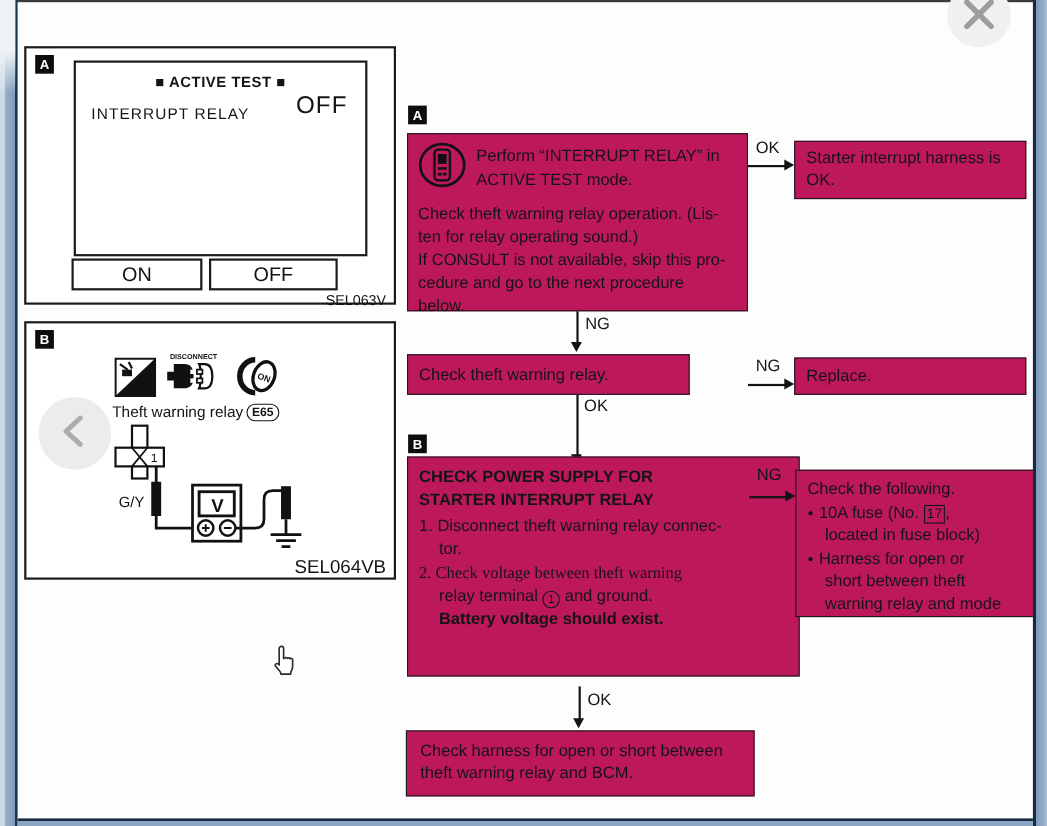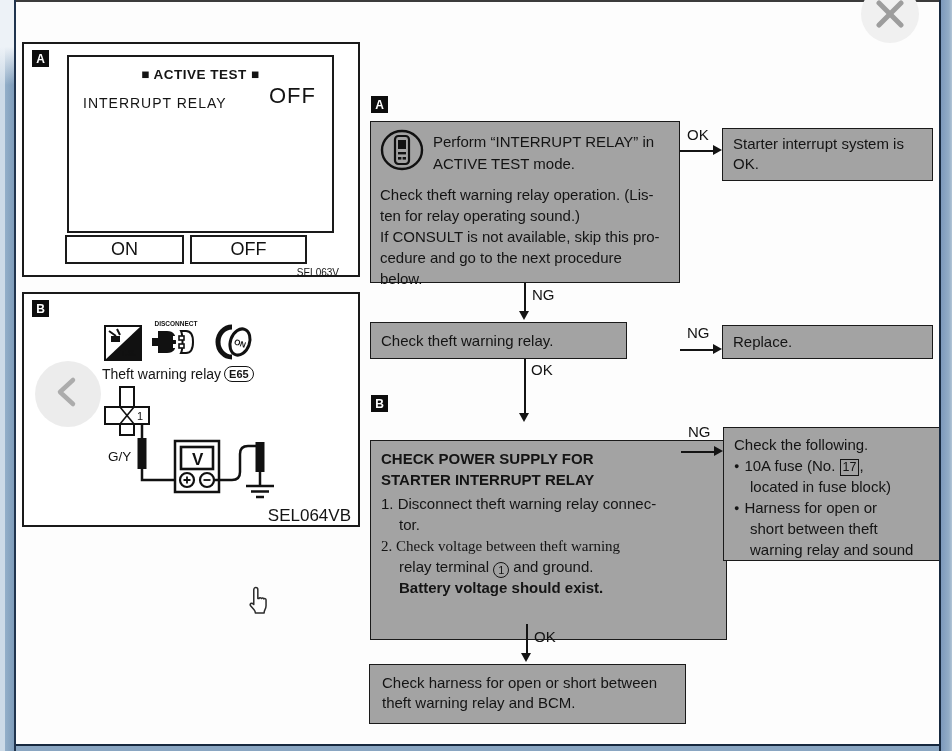--- a/index.html
+++ b/index.html
@@ -14,21 +14,21 @@
   .frame-left-light { position:absolute; left:0; top:0; width:14px; height:85px; z-index:3;
     background:linear-gradient(to bottom,#edf2f7 55%,rgba(237,242,247,0)); }
   .frame-right { position:absolute; left:939px; top:0; width:13px; height:751px; z-index:2;
     background:linear-gradient(to right,#17293f 0px,#17293f 2.5px,#7e9abc 2.5px,#93adc7 10px,#b3c5d6 13px); }
   .frame-bottom { position:absolute; left:16px; top:744px; width:923px; height:7px; z-index:2;
     background:linear-gradient(to bottom,#17293f 0px,#17293f 2.5px,#8aa6c2 2.5px); }
 
   
   .abs { position:absolute; }
   .box { position:absolute; border:2px solid #1a1a1a; background:#fff; }
-  .thinbox { position:absolute; border:1.7px solid #1a1a1a; background:#a3a3a3; }
+  .thinbox { position:absolute; border:1.7px solid #1a1a1a; background:#be185d; }
   .step-label { position:absolute; width:17px; height:17px; background:#0d0d0d; color:#fff;
     font-weight:bold; font-size:12px; display:flex; align-items:center; justify-content:center; z-index:4; }
   .t { position:absolute; font-size:15px; line-height:20px; white-space:nowrap; color:#141414; }
   .bold { font-weight:bold; }
   .hline { position:absolute; height:1.7px; background:#141414; }
   .vline { position:absolute; width:1.7px; background:#141414; }
   .arrow-right { position:absolute; width:0; height:0;
     border-top:5.5px solid transparent; border-bottom:5.5px solid transparent; border-left:9.5px solid #141414; }
   .arrow-down { position:absolute; width:0; height:0;
     border-left:5.5px solid transparent; border-right:5.5px solid transparent; border-top:9.5px solid #141414; }
@@ -90,21 +90,21 @@
 
     <div class="box" style="left:43px; top:11px; width:267px; height:178px; border-width:2px;">
       <div class="t" style="left:0; right:0; top:8px; text-align:center; font-size:13.5px; font-weight:bold; letter-spacing:0.5px;">■ ACTIVE TEST ■</div>
       <div class="t" style="left:14px; top:36px; font-size:14px; letter-spacing:1px;">INTERRUPT RELAY</div>
       <div class="t" style="right:16px; top:29px; font-size:22px; letter-spacing:1px;">OFF</div>
     </div>
 
     <div class="box" style="left:41px; top:191px; width:119px; height:29px; display:flex; align-items:center; justify-content:center; font-size:18px;">ON</div>
     <div class="box" style="left:166px; top:191px; width:117px; height:29px; display:flex; align-items:center; justify-content:center; font-size:18px;">OFF</div>
 
-    <div class="t" style="right:19px; top:219px; font-size:10px;">SEL063V</div>
+    <div class="t" style="right:7px; top:219px; font-size:13px;">SEL063V</div>
   </div>
 
   <div class="box" style="left:22px; top:292px; width:338px; height:235px;">
     <div class="step-label" style="left:8px; top:6px;">B</div>
 
     <div class="abs" style="left:80px; top:31px;">
       <svg width="38" height="36" viewBox="0 0 38 36">
         <rect x="1" y="1" width="36" height="34" fill="#fff" stroke="#111" stroke-width="2"></rect>
         <polygon points="37,1 37,35 1,35" fill="#111"></polygon>
         <rect x="7" y="11" width="9" height="6" fill="#111"></rect>
@@ -187,21 +187,21 @@
     <div class="t" style="left:9px;  top:84px;">ten for relay operating sound.)</div>
     <div class="t" style="left:9px;  top:105px;">If CONSULT is not available, skip this pro-</div>
     <div class="t" style="left:9px;  top:126px;">cedure and go to the next procedure</div>
     <div class="t" style="left:9px;  top:147px;">below.</div>
   </div>
 
   <div class="conn-label" style="left:687px; top:126px;">OK</div>
   <div class="hline" style="left:680px; top:150px; width:35px;"></div>
   <div class="arrow-right" style="left:713px; top:145px;"></div>
   <div class="thinbox" style="left:722px; top:128px; width:211px; height:53px; padding:5px 10px;">
-    <div class="t" style="position:static;">Starter interrupt system is</div>
+    <div class="t" style="position:static;">Starter interrupt harness is</div>
     <div class="t" style="position:static;">OK.</div>
   </div>
 
   <div class="conn-label" style="left:532px; top:286px;">NG</div>
   <div class="vline" style="left:524px; top:283px; height:29px;"></div>
   <div class="arrow-down" style="left:519px; top:311px;"></div>
 
   <div class="thinbox" style="left:370px; top:322px; width:257px; height:37px; display:flex; align-items:center; padding-left:10px;">
     <span class="t" style="position:static;">Check theft warning relay.</span>
   </div>
@@ -212,21 +212,21 @@
   <div class="thinbox" style="left:722px; top:325px; width:211px; height:34px; display:flex; align-items:center; padding-left:10px;">
     <span class="t" style="position:static;">Replace.</span>
   </div>
 
   <div class="conn-label" style="left:531px; top:361px;">OK</div>
   <div class="vline" style="left:524px; top:359px; height:55px;"></div>
   <div class="arrow-down" style="left:519px; top:413px;"></div>
 
   <div class="step-label" style="left:371px; top:395px;">B</div>
 
-  <div class="thinbox" style="left:370px; top:440px; width:357px; height:200px;">
+  <div class="thinbox" style="left:370px; top:415px; width:357px; height:200px;">
     <div class="t bold" style="left:10px; top:8px;">CHECK POWER SUPPLY FOR</div>
     <div class="t bold" style="left:10px; top:29px;">STARTER INTERRUPT RELAY</div>
     <div class="t" style="left:10px; top:53px;">1. Disconnect theft warning relay connec-</div>
     <div class="t" style="left:28px; top:74px;">tor.</div>
     <div class="t" style="left:10px; top:95px;font-family:Liberation Serif, serif;">2. Check voltage between theft warning</div>
     <div class="t" style="left:28px; top:116px;">
       <span>relay terminal </span><span class="circle-num">1</span><span> and ground.</span>
     </div>
     <div class="t bold" style="left:28px; top:137px;">Battery voltage should exist.</div>
   </div>
@@ -237,21 +237,21 @@
   <div class="thinbox" style="left:723px; top:427px; width:241px; height:134px;">
     <div class="t" style="left:10px; top:7px;">Check the following.</div>
     <div class="t" style="left:10px; top:28px;">
       <span class="bullet-dot">●</span><span>10A fuse (No. </span><span class="boxed-num">17</span><span>,</span>
     </div>
     <div class="t" style="left:26px; top:49px;">located in fuse block)</div>
     <div class="t" style="left:10px; top:70px;">
       <span class="bullet-dot">●</span><span>Harness for open or</span>
     </div>
     <div class="t" style="left:26px; top:91px;">short between theft</div>
-    <div class="t" style="left:26px; top:112px;">warning relay and sound</div>
+    <div class="t" style="left:26px; top:112px;">warning relay and mode</div>
   </div>
 
   <div class="conn-label" style="left:534px; top:628px;">OK</div>
   <div class="vline" style="left:526px; top:624px; height:30px;"></div>
   <div class="arrow-down" style="left:521px; top:653px;"></div>
 
   <div class="thinbox" style="left:369px; top:664px; width:317px; height:60px; padding:8px 12px;">
     <div class="t" style="position:static;">Check harness for open or short between</div>
     <div class="t" style="position:static;">theft warning relay and BCM.</div>
   </div>

